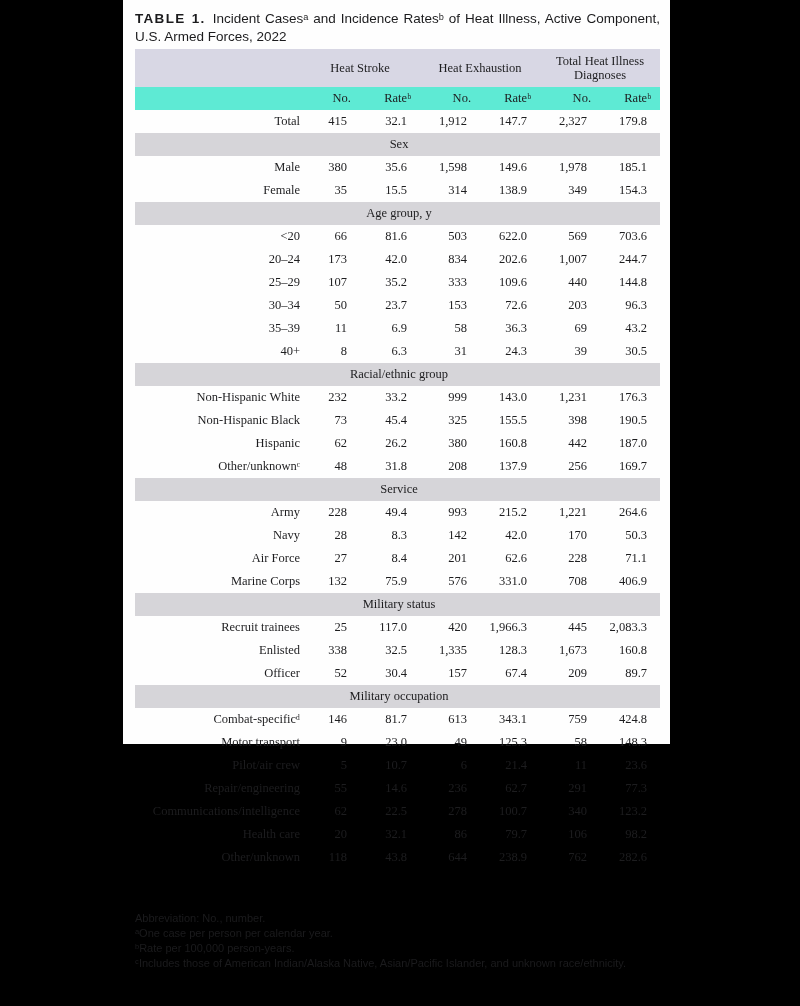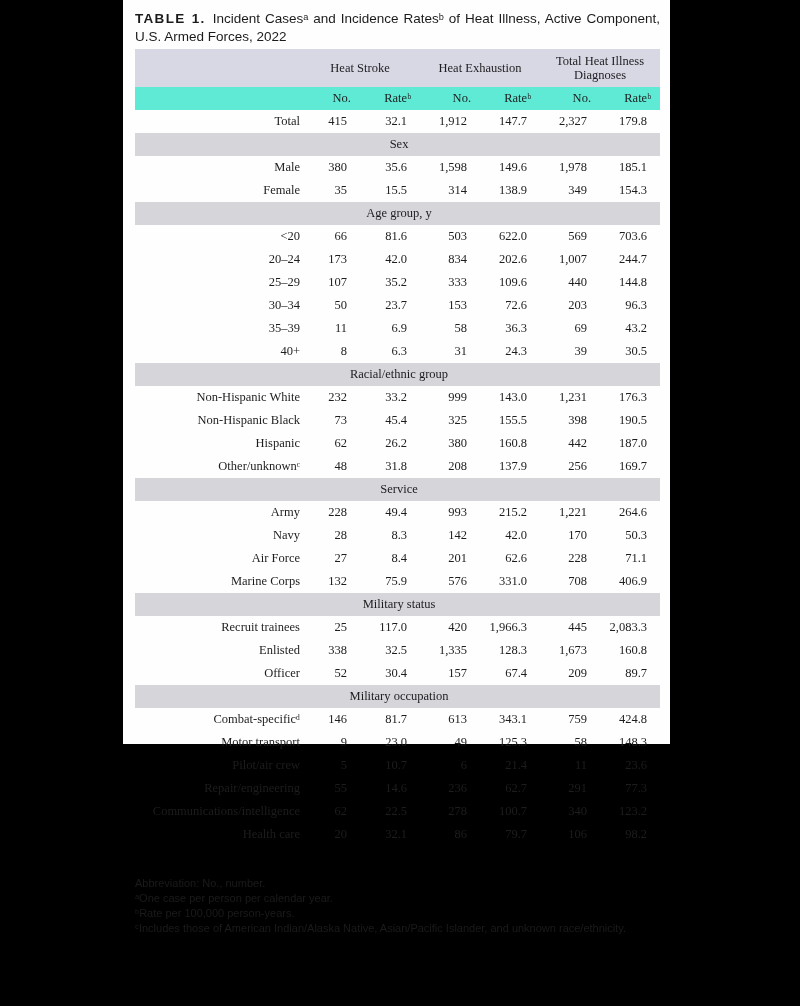--- a/index.html
+++ b/index.html
@@ -36,21 +36,21 @@
   }
   tbody tr { height:23px; }
   tbody td { padding:0; vertical-align:middle; }
   td.lbl { text-align:right; padding-left:1px; white-space:nowrap; }
   tr.indent td.lbl { padding-left:9px; }
   td.num { text-align:right; padding-right:13px; white-space:nowrap; }
   tr.section td {
     background:#d6d5d9; text-align:center; padding-left:3px; white-space:nowrap;
   }
   .footnotes {
-    margin-top:30px; font-size:11px; line-height:15px; color:#1b1b1d;
+    margin-top:42px; font-size:11px; line-height:15px; color:#1b1b1d;
   }
   .footnotes p { margin:0; }
 </style>
 </head>
 <body>
 
 <div class="page">
   <p class="title"><span class="tbold">TABLE 1.</span> <span>Incident Casesᵃ and Incidence Ratesᵇ of Heat Illness, Active Component, U.S. Armed Forces, 2022</span></p>
 
   <table class="inc">
@@ -326,20 +326,29 @@
         </tr>
         <tr class="indent">
           <td class="lbl">Health care</td>
           <td class="num">20</td>
           <td class="num">32.1</td>
           <td class="num">86</td>
           <td class="num">79.7</td>
           <td class="num">106</td>
           <td class="num">98.2</td>
         </tr>
+        <tr class="indent">
+          <td class="lbl">Other/unknown</td>
+          <td class="num">118</td>
+          <td class="num">43.8</td>
+          <td class="num">644</td>
+          <td class="num">238.9</td>
+          <td class="num">762</td>
+          <td class="num">282.6</td>
+        </tr>
       </tbody>
   </table>
 
   <div class="footnotes">
       <p>Abbreviation: No., number.</p>
       <p>ᵃOne case per person per calendar year.</p>
       <p>ᵇRate per 100,000 person-years.</p>
       <p>ᶜIncludes those of American Indian/Alaska Native, Asian/Pacific Islander, and unknown race/ethnicity.</p>
     </div>
 </div>

